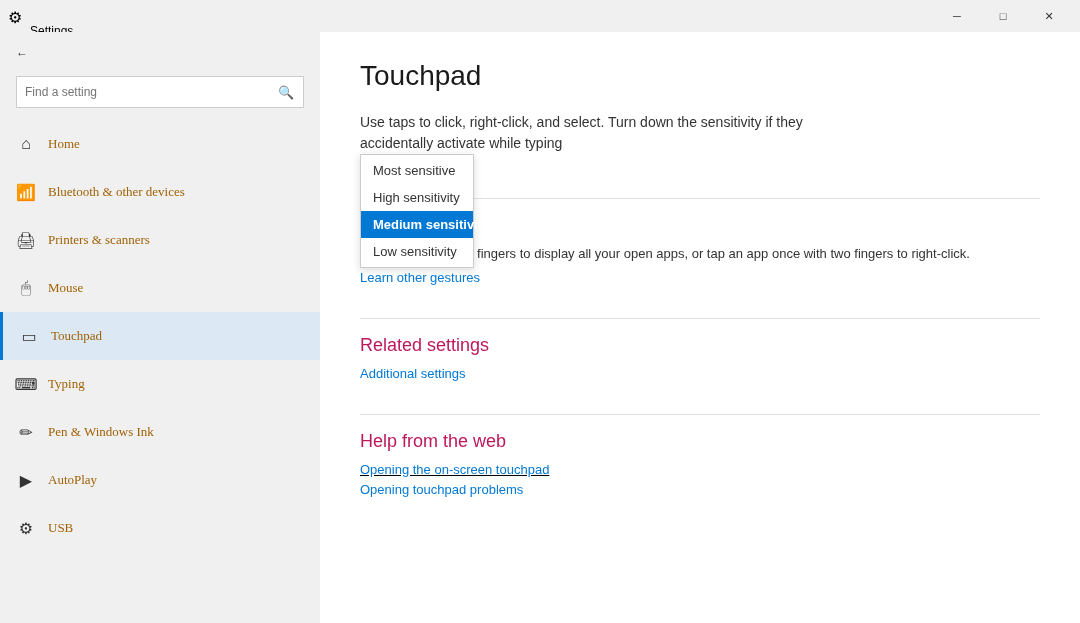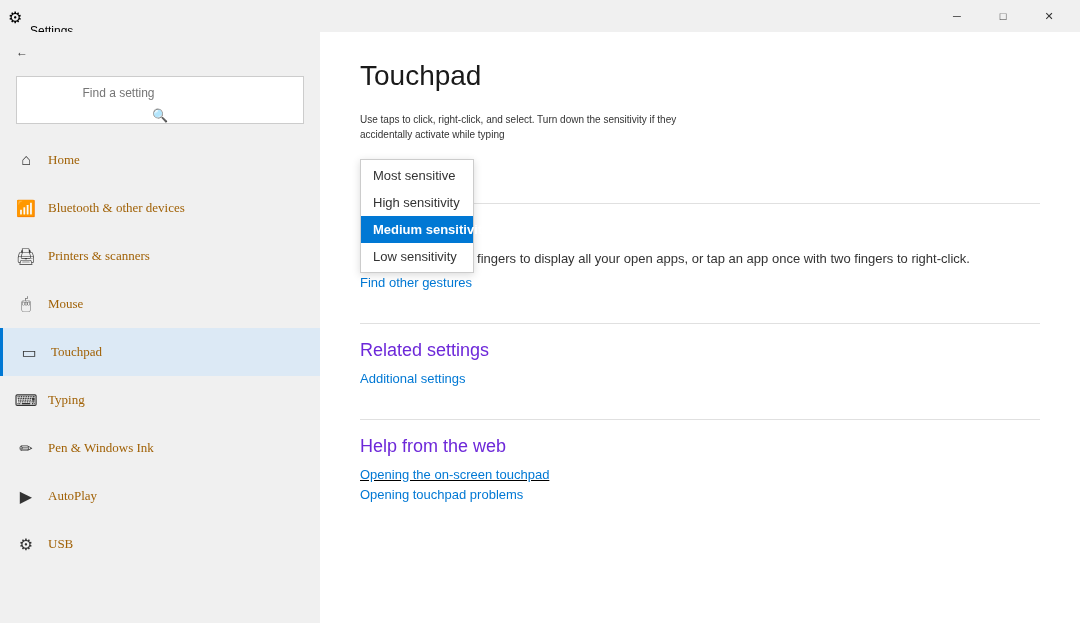--- a/index.html
+++ b/index.html
@@ -80,23 +80,22 @@
       gap: 8px;
       height: 40px;
     }
 
     .sidebar-search {
       margin: 4px 16px 12px 16px;
       display: flex;
       align-items: center;
       background: #fff;
       border: 1px solid #ccc;
-      height: 48px;
+      height: 32px;
       padding: 0 8px;
-      flex-direction: column;
     }
     .sidebar-search input {
       border: none;
       outline: none;
       flex: 1;
       font-size: 12px;
       font-family: 'Segoe UI', sans-serif;
       color: #666;
       background: transparent;
     }
@@ -150,23 +149,23 @@
     }
 
     .page-title {
       font-size: 28px;
       font-weight: 300;
       color: #1a1a1a;
       margin-bottom: 20px;
     }
 
     .section-description {
-      font-size: 10px;
-      color: #333;
-      margin-bottom: 17px;
+      font-size: 14px;
+      color: #333;
+      margin-bottom: 0;
       line-height: 1.5;
     }
 
     
     .dropdown-wrapper {
       position: relative;
       display: inline-block;
       margin-bottom: 24px;
     }
 
@@ -195,21 +194,21 @@
       font-weight: bold;
     }
 
     
     .section {
       margin-bottom: 32px;
     }
     .section-title {
       font-size: 18px;
       font-weight: 400;
-      color: #6d28d9;
+      color: #be185d;
       margin-bottom: 8px;
     }
     .section-body {
       font-size: 13px;
       color: #333;
       line-height: 1.5;
       margin-bottom: 4px;
     }
     .section-link {
       font-size: 13px;
@@ -307,21 +306,21 @@
         <div class="dropdown-option">Low sensitivity</div>
       </div>
     </div>
 
     <hr class="divider">
 
     
     <div class="section">
       <h2 class="section-title">Touch and go</h2>
       <p class="section-body">Swipe up with three fingers to display all your open apps, or tap an app once with two fingers to right-click.</p>
-      <a class="section-link">Find other gestures</a>
+      <a class="section-link">Learn other gestures</a>
     </div>
 
     <hr class="divider">
 
     
     <div class="section">
       <h2 class="section-title">Related settings</h2>
       <a class="section-link">Additional settings</a>
     </div>
 

